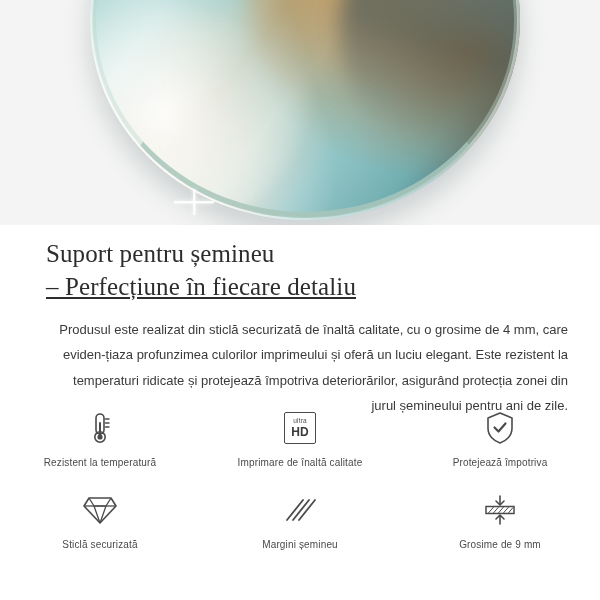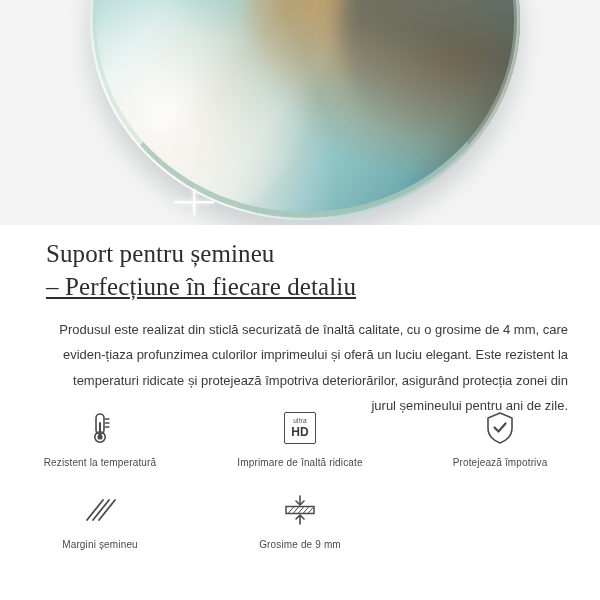--- a/index.html
+++ b/index.html
@@ -253,33 +253,45 @@
     <div class="cap">Rezistent la temperatură</div>
   </div>
 
   <div class="feature">
     <div class="ic">
       <div class="ultrahd">
         <div class="t1">ultra</div>
         <div class="t2">HD</div>
       </div>
     </div>
-    <div class="cap">Imprimare de înaltă ridicate</div>
+    <div class="cap">Imprimare de înaltă calitate</div>
   </div>
 
   <div class="feature">
     <div class="ic">
       <svg width="34" height="36" viewBox="0 0 34 36" fill="none">
         <path d="M17 3 L29 8 V18 C29 26 23 31 17 33 C11 31 5 26 5 18 V8 Z" stroke="#4b4b4b" stroke-width="1.6" fill="none" stroke-linejoin="round"></path>
         <path d="M11.5 17.5 L15.5 21.5 L22.5 13.5" stroke="#4b4b4b" stroke-width="2.2" fill="none" stroke-linecap="round" stroke-linejoin="round"></path>
       </svg>
     </div>
     <div class="cap">Protejează împotriva</div>
   </div>
 
+  <div class="feature">
+    <div class="ic">
+      <svg width="36" height="32" viewBox="0 0 36 32" fill="none">
+        <path d="M7 4 H29 L34 12 L18 29 L2 12 Z" stroke="#4b4b4b" stroke-width="1.6" fill="none" stroke-linejoin="round"></path>
+        <path d="M2 12 H34" stroke="#4b4b4b" stroke-width="1.3"></path>
+        <path d="M7 4 L12 12 L18 29" stroke="#4b4b4b" stroke-width="1.3" fill="none"></path>
+        <path d="M29 4 L24 12 L18 29" stroke="#4b4b4b" stroke-width="1.3" fill="none"></path>
+        <path d="M12 12 H24" stroke="#4b4b4b" stroke-width="1.3"></path>
+      </svg>
+    </div>
+    <div class="cap">Sticlă securizată</div>
+  </div>
 
   <div class="feature">
     <div class="ic">
       <svg width="34" height="32" viewBox="0 0 34 32" fill="none">
         <path d="M4 26 L20 6" stroke="#4b4b4b" stroke-width="1.8" stroke-linecap="round"></path>
         <path d="M10 26 L26 6" stroke="#4b4b4b" stroke-width="1.8" stroke-linecap="round"></path>
         <path d="M16 26 L32 6" stroke="#4b4b4b" stroke-width="1.8" stroke-linecap="round"></path>
       </svg>
     </div>
     <div class="cap">Margini șemineu</div>

